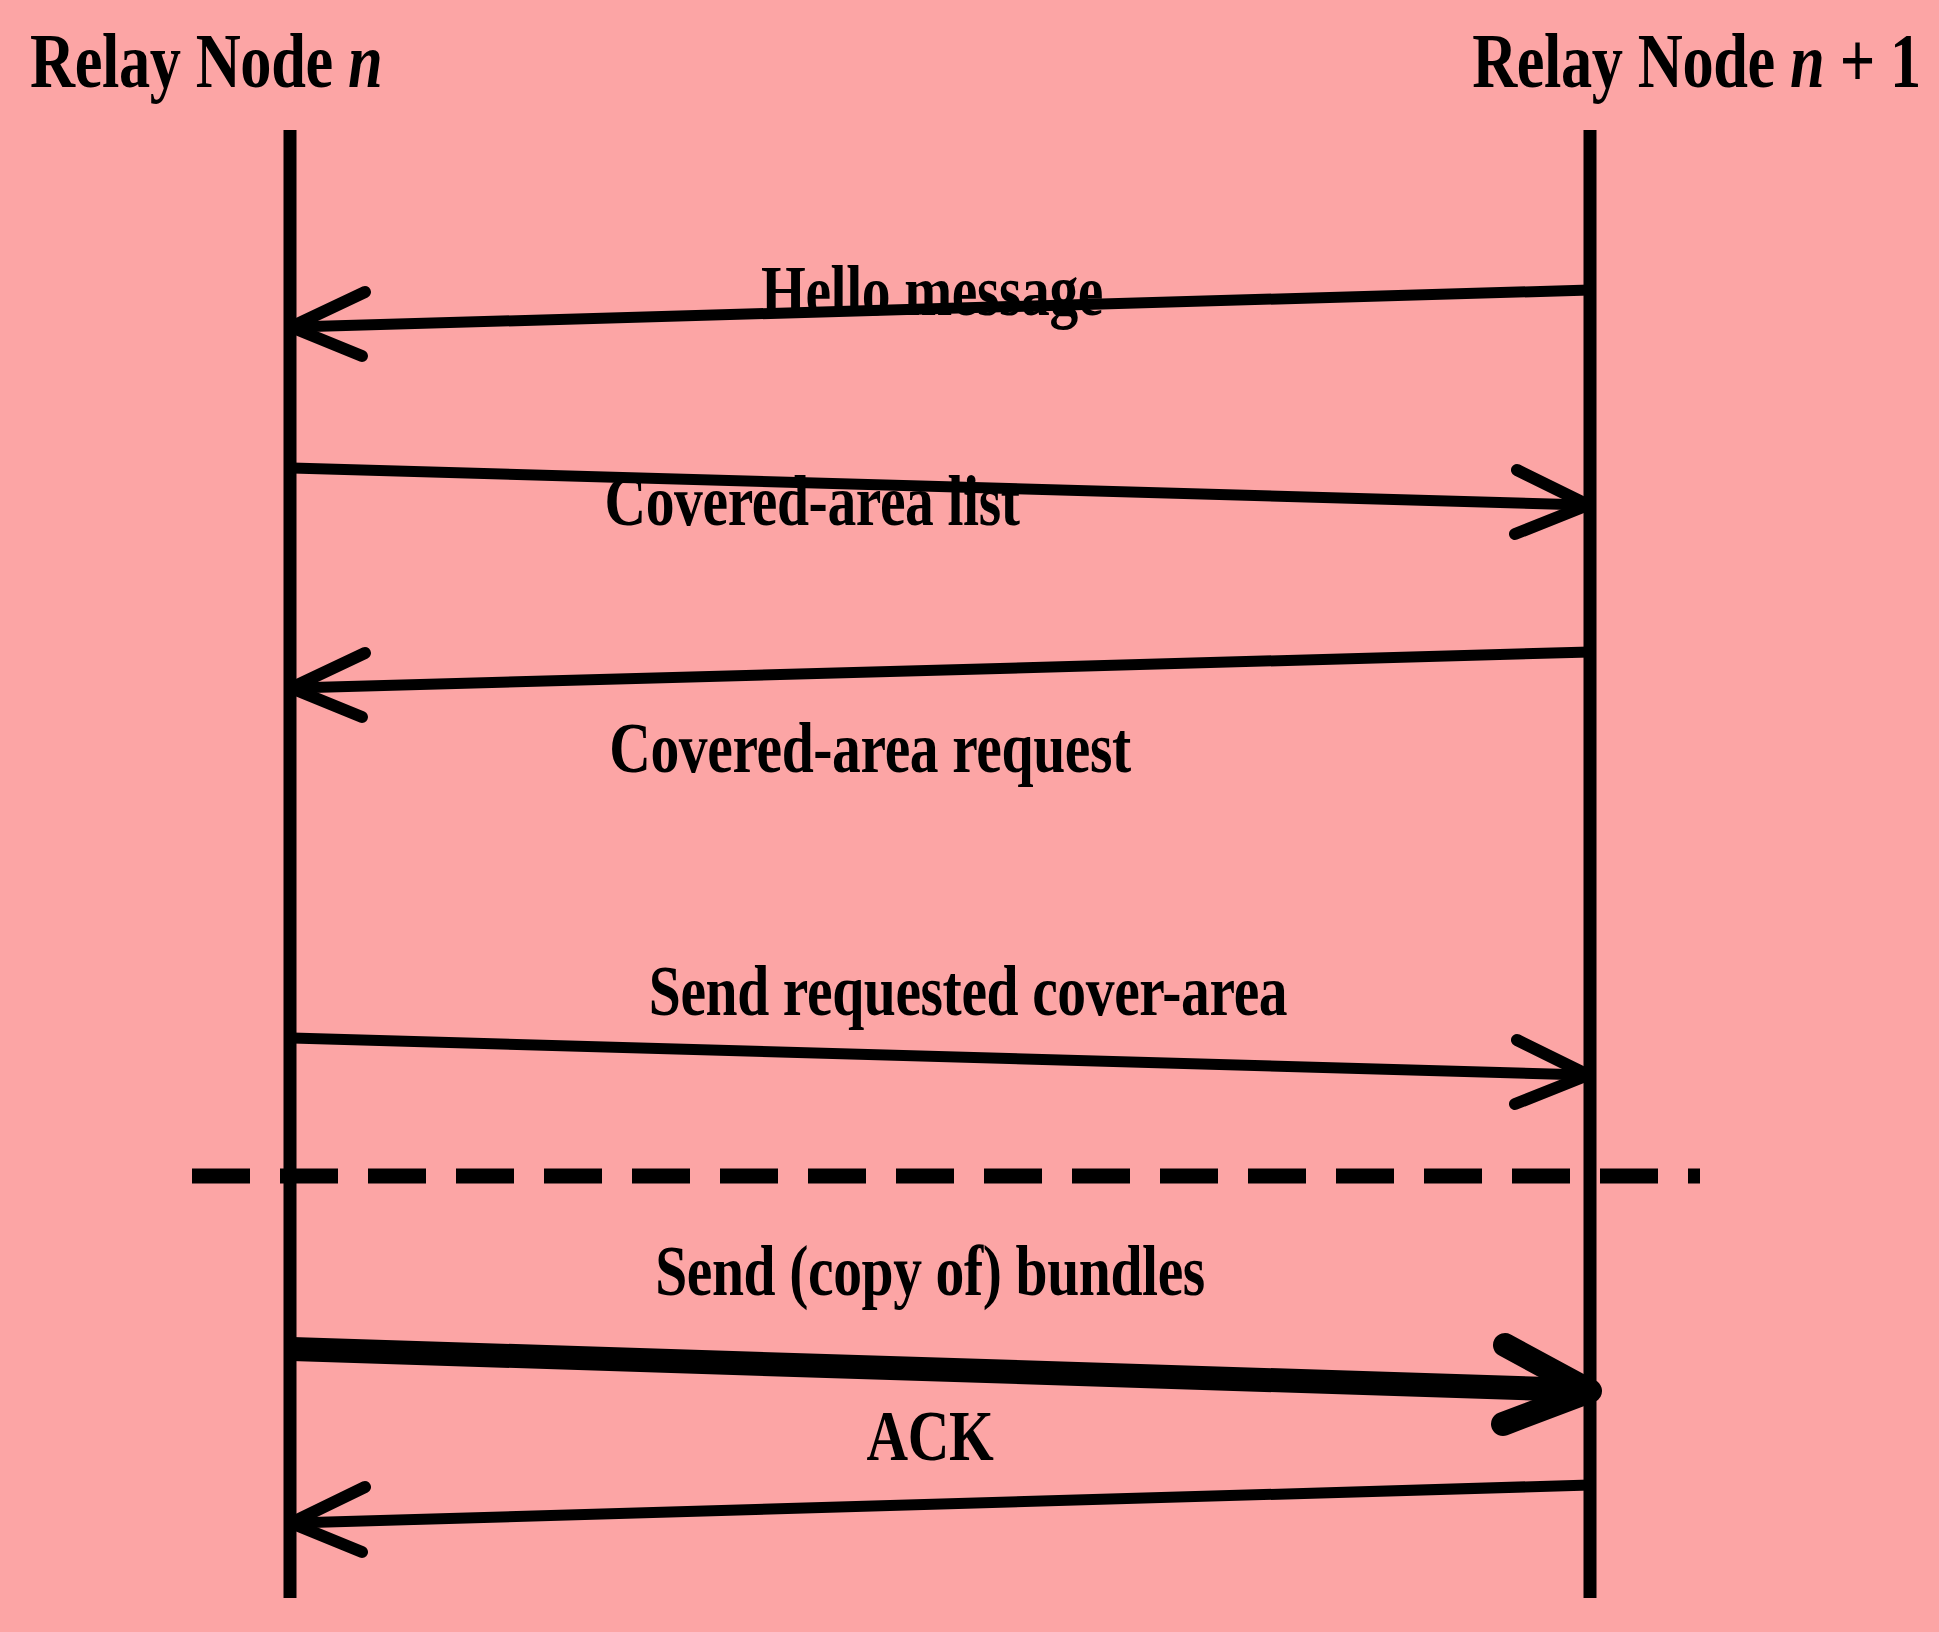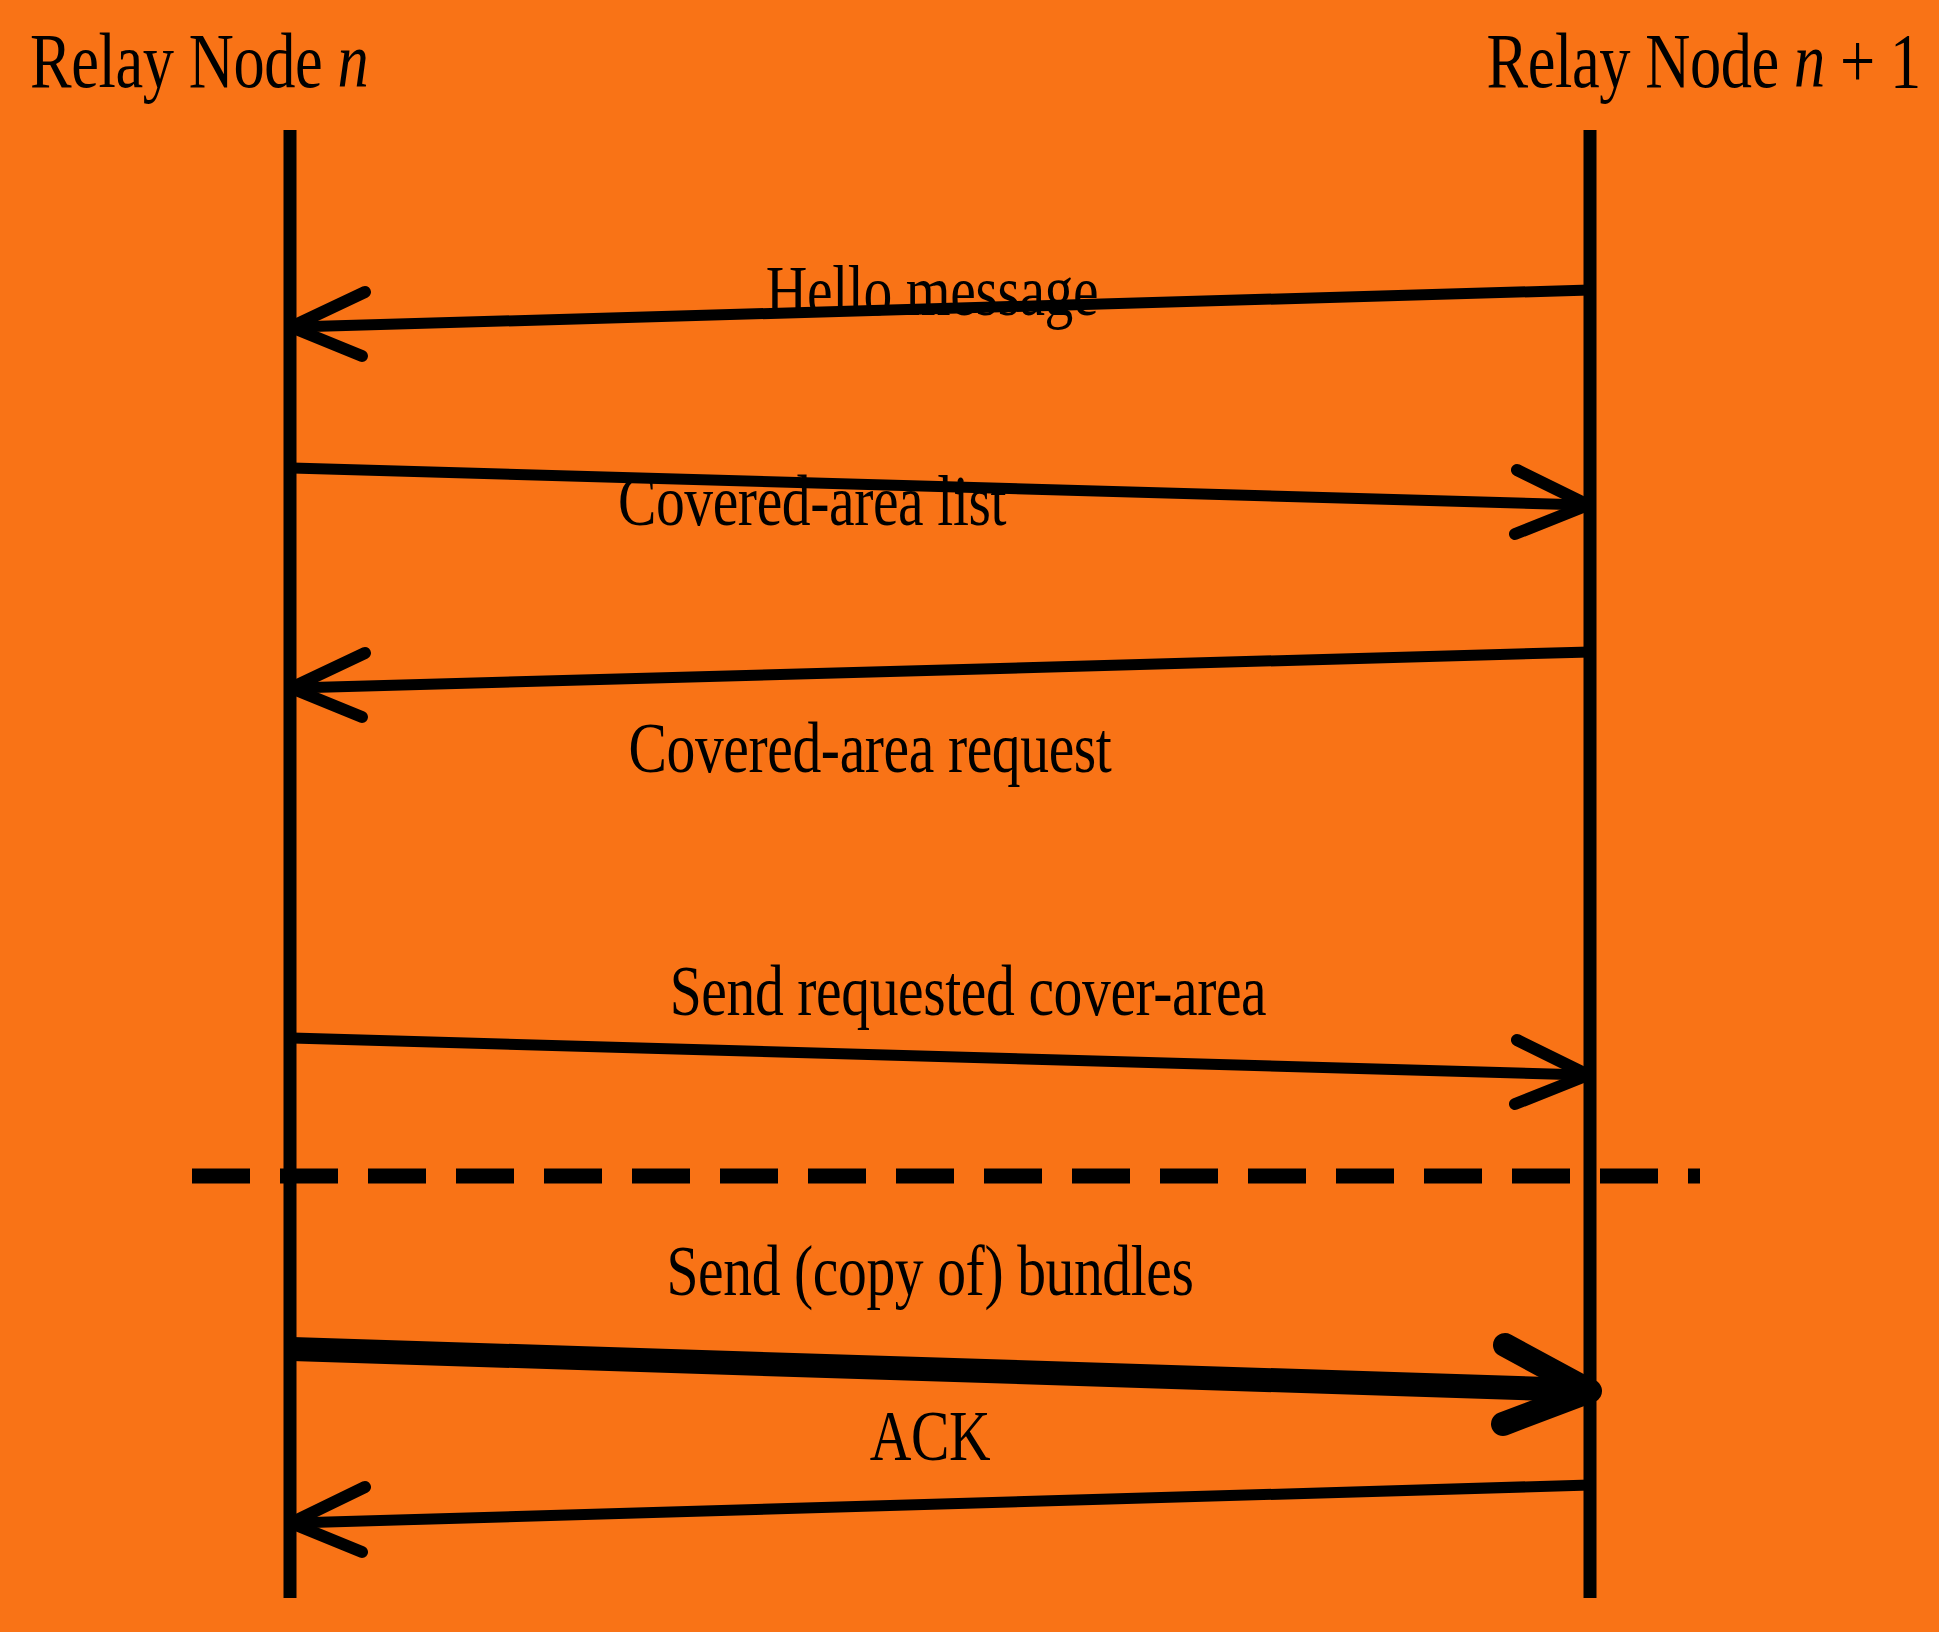--- a/index.html
+++ b/index.html
@@ -9,22 +9,23 @@
     background: #ffffff;
   }
   body {
     font-family: "Liberation Serif", "DejaVu Serif", serif;
     color: #000000;
   }
   #canvas {
     position: relative;
     width: 1939px;
     height: 1632px;
-    background: #f97316;
+    background: #fca5a5;
     overflow: hidden;
+    font-weight: bold;
   }
   #diagram-svg {
     position: absolute;
     left: 0;
     top: 0;
     width: 1939px;
     height: 1632px;
     display: block;
   }
   .node-label {

